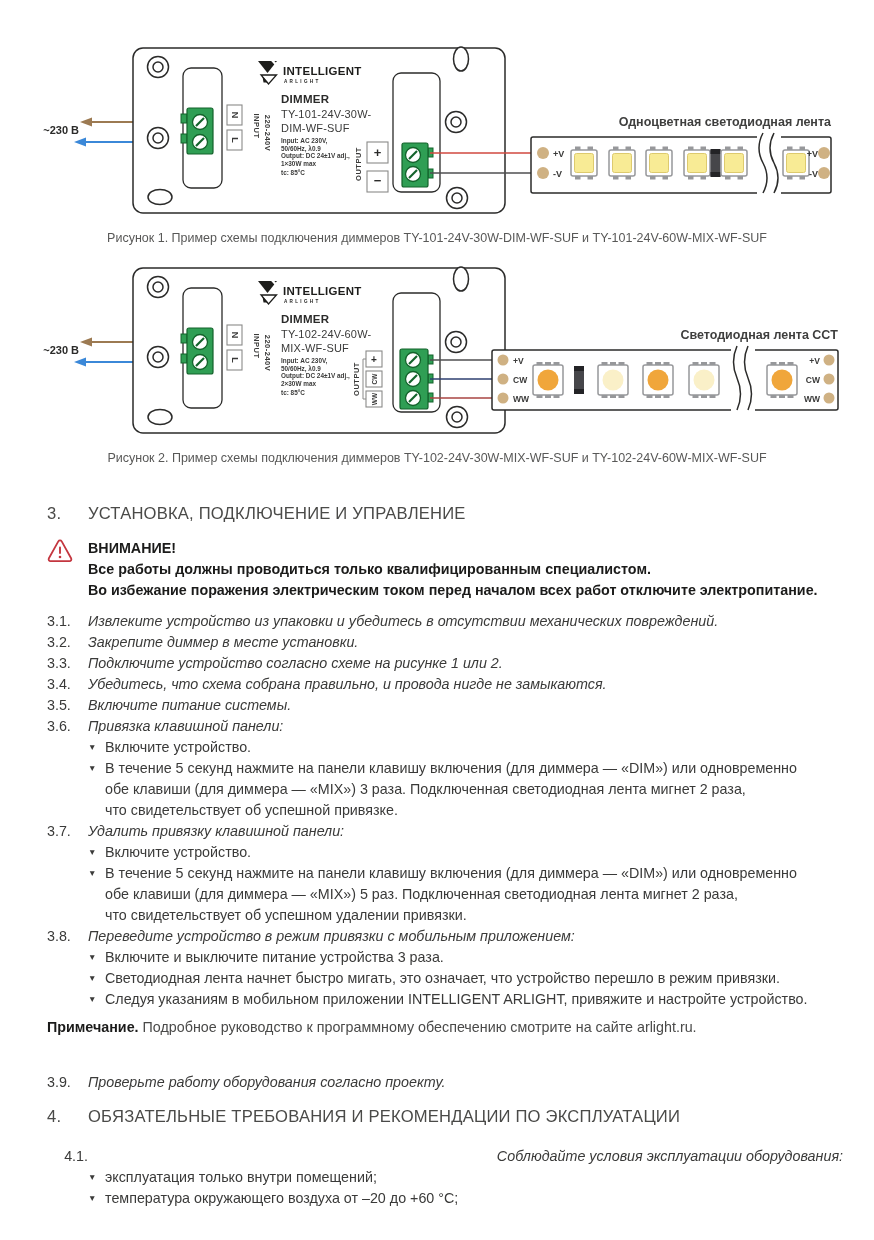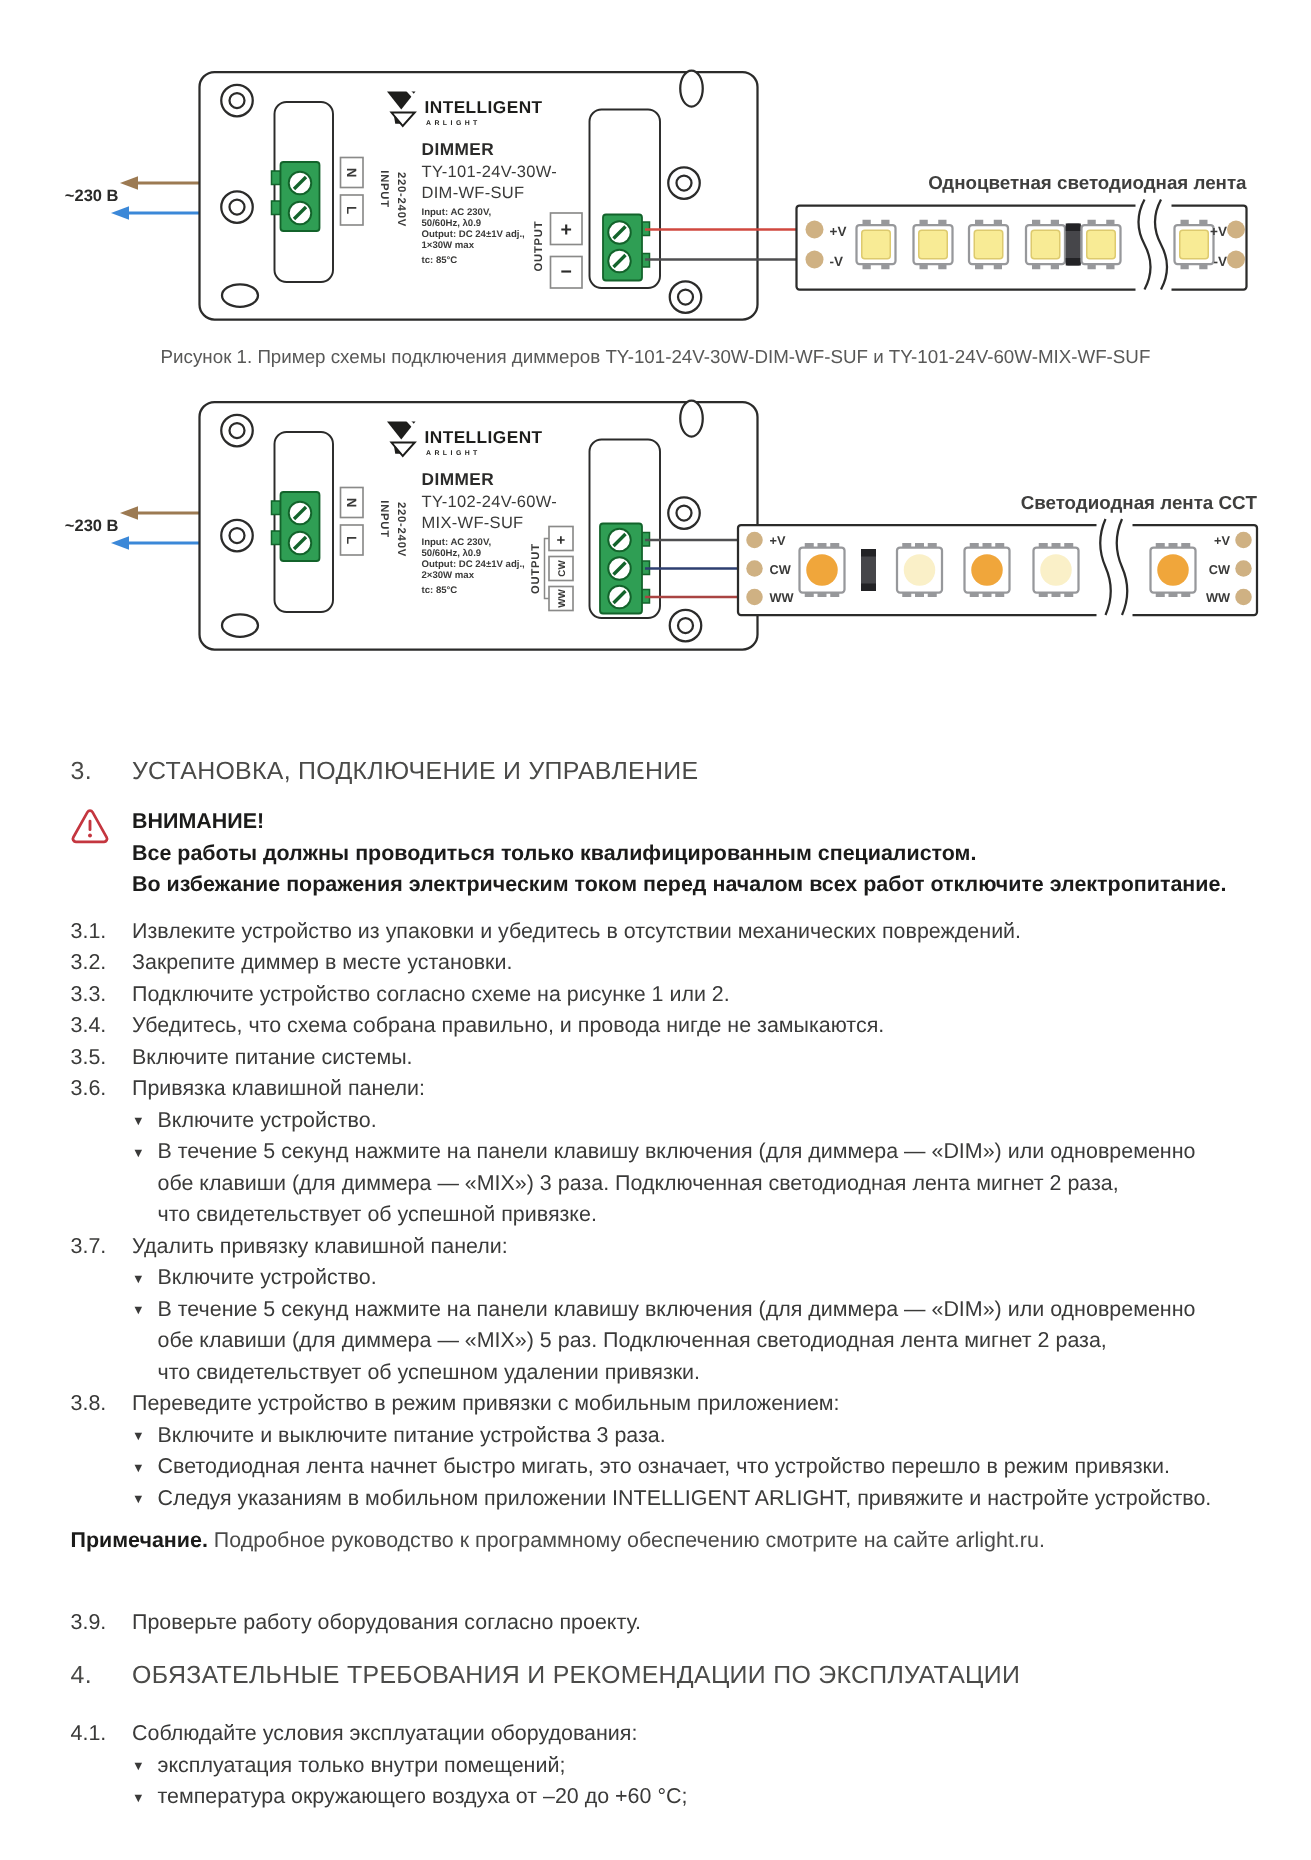--- a/index.html
+++ b/index.html
@@ -30,30 +30,30 @@
   .caption{position:absolute;left:0;width:874px;text-align:center;font-size:12.5px;color:#585857;}
   .content{position:absolute;left:47px;top:503px;width:796px;font-size:14.3px;line-height:21px;color:#3a3a39;}
   .h-row{display:flex;font-size:16.6px;line-height:22px;color:#4a4a48;letter-spacing:0.2px;}
   .h-num{width:41px;flex:none;}
   .warn{display:flex;margin-top:13px;}
   .warn-icon{width:41px;flex:none;padding-top:1px;}
   .w-line{font-weight:bold;color:#1b1b1a;white-space:nowrap;}
   .items{margin-top:10px;}
   .row{display:flex;}
   .num{width:41px;flex:none;}
-  .txt{flex:1;white-space:nowrap;}
+  .txt{flex:1;white-space:nowrap;font-style:italic;}
   .b-row{display:flex;margin-left:41px;}
   .b-mark{width:17px;flex:none;font-size:8.5px;line-height:21px;}
   .b-txt div{white-space:nowrap;}
   .note{margin-top:7px;white-space:nowrap;}
   .note b{color:#1b1b1a;}
   .note span{color:#4a4a49;margin-left:4px;}
   .row39{margin-top:34px;justify-content:space-between;}
   .h4{margin-top:13px;}
-  .row41{margin-top:18px;}
+  .row41{margin-top:18px;text-align:right;}
 </style>
 </head>
 <body>
 
 <div class="page">
 
   <svg width="0" height="0" style="position:absolute">
     <defs>
       <g id="hole">
           <circle r="10.5" class="ln"></circle>
@@ -272,20 +272,21 @@
       <path class="sq" d="M748,84 q-7,16 0,32 q7,16 0,32"></path>
       <use href="#ledcct" x="782" y="118" style="color:#f0a63b"></use>
       <text class="padlab2e" x="820" y="101.5">+V</text>
       <text class="padlab2e" x="820" y="120.5">CW</text>
       <text class="padlab2e" x="820" y="139.5">WW</text>
       <circle cx="829" cy="98" r="5.5" fill="#cfb183"></circle>
       <circle cx="829" cy="117" r="5.5" fill="#cfb183"></circle>
       <circle cx="829" cy="136" r="5.5" fill="#cfb183"></circle>
     </g>
   </svg>
+  <div class="caption" style="top:451px">Рисунок 2. Пример схемы подключения диммеров TY-102-24V-30W-MIX-WF-SUF и TY-102-24V-60W-MIX-WF-SUF</div>
 
   <div class="content">
 
     <div class="h-row">
       <div class="h-num">3.</div>
       <div>УСТАНОВКА, ПОДКЛЮЧЕНИЕ И УПРАВЛЕНИЕ</div>
     </div>
 
     <div class="warn">
       <div class="warn-icon">

